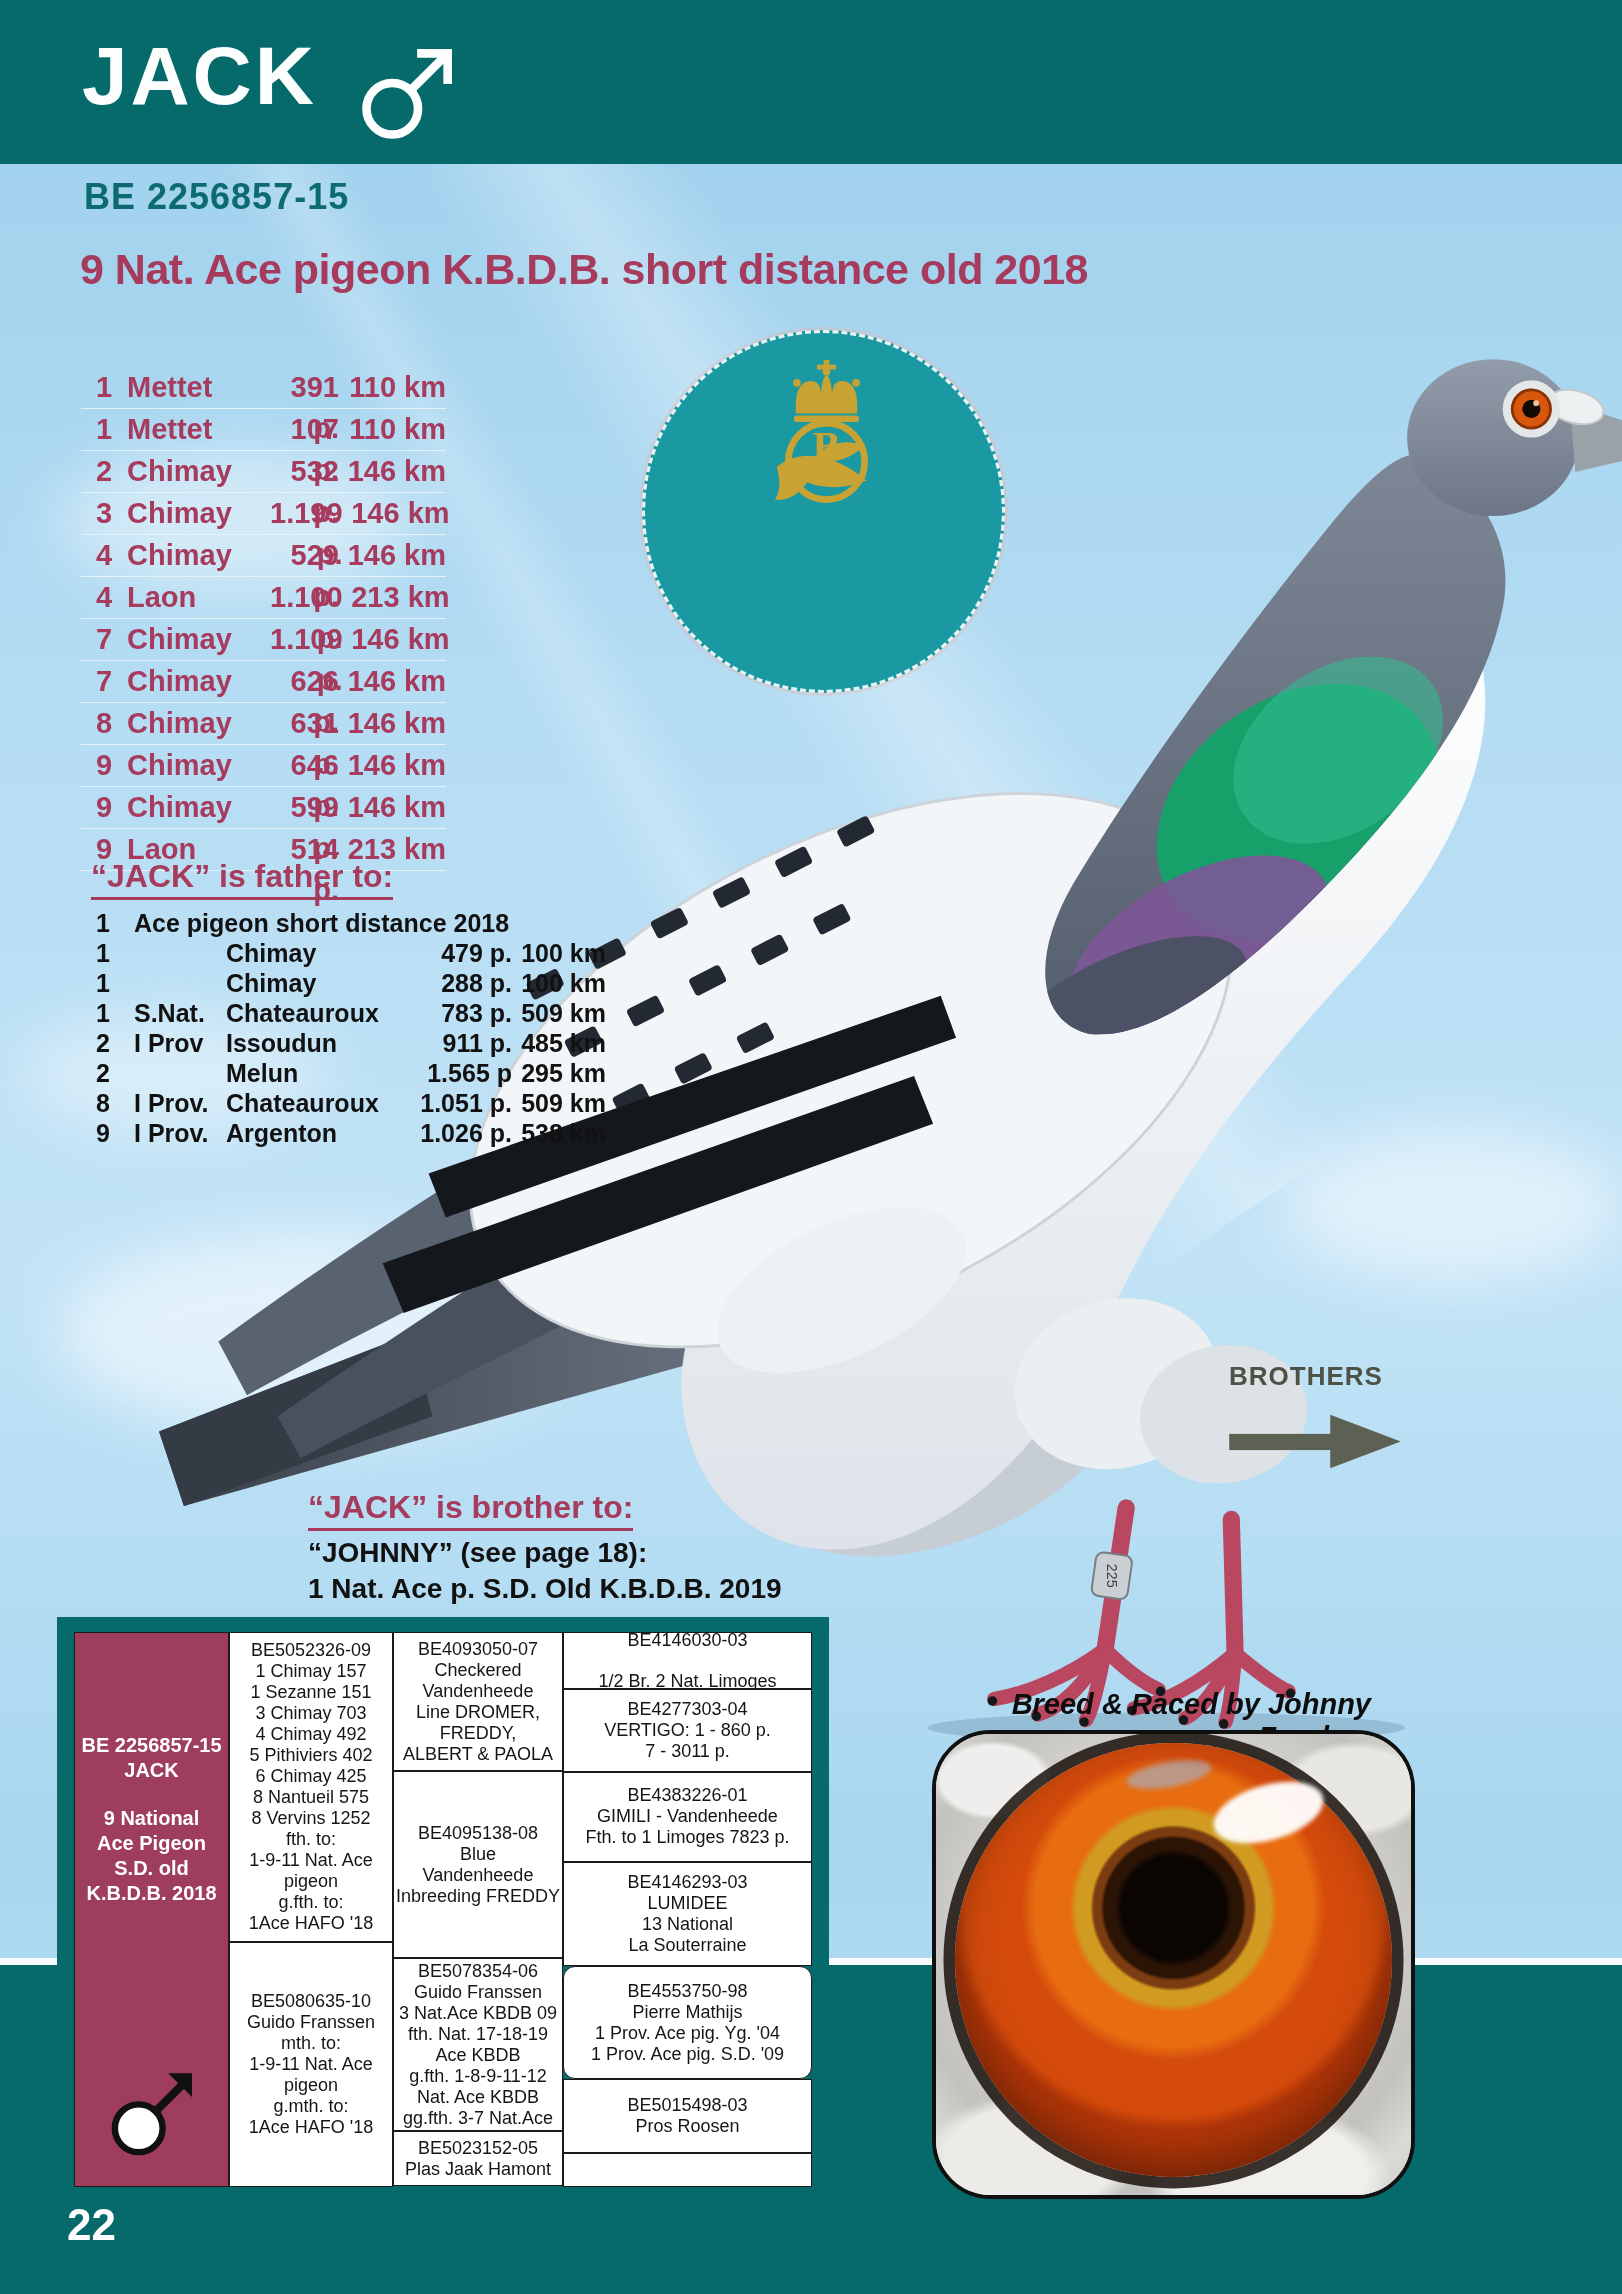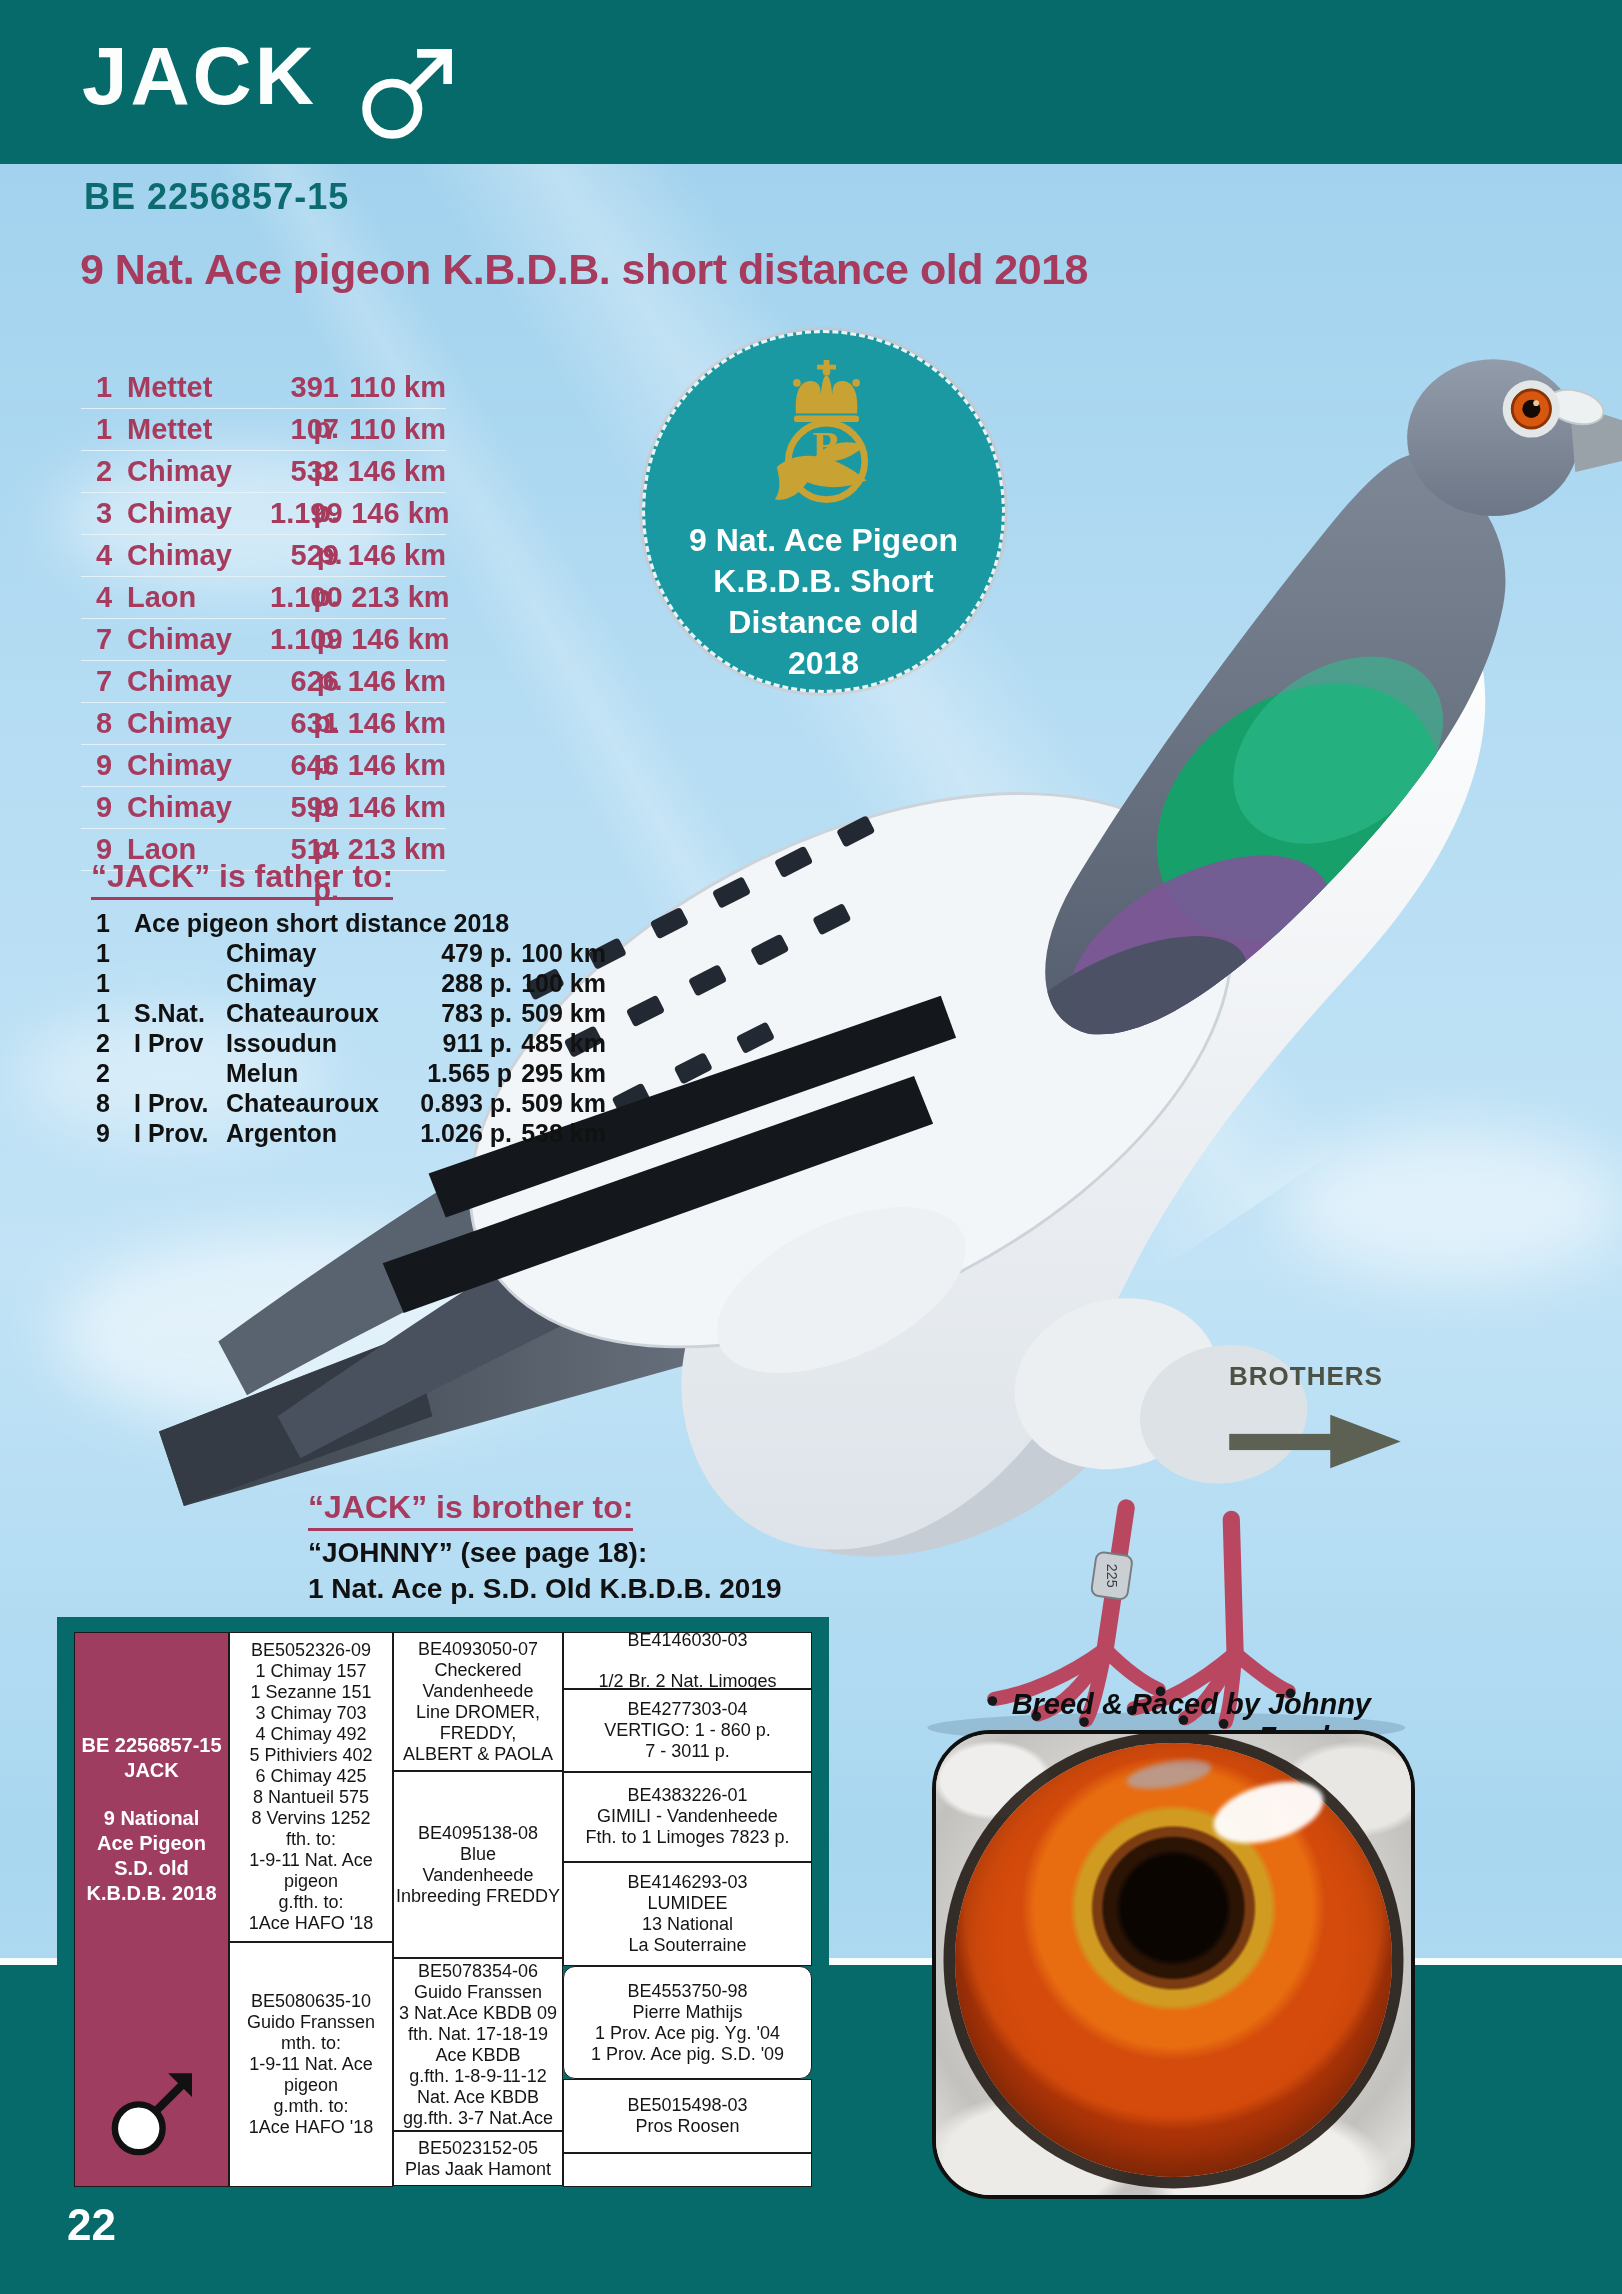--- a/index.html
+++ b/index.html
@@ -285,26 +285,20 @@
         <circle cx="49" cy="30" r="4" stroke="none"></circle>
           <circle cx="80" cy="18" r="4" stroke="none"></circle>
           <circle cx="111" cy="30" r="4" stroke="none"></circle>
         <rect x="46" y="64" width="68" height="7" rx="3" stroke="none"></rect>
       </g>
       <circle cx="80" cy="112" r="40" fill="none" stroke="#c8a233" stroke-width="7"></circle>
       <text x="80" y="112" text-anchor="middle" font-family="Liberation Serif, serif" font-weight="bold" font-size="44" fill="#c8a233">B</text>
       <path d="M28,118 C52,98 88,104 122,132 C102,140 80,142 60,134 C50,148 38,154 26,152 C33,142 31,130 28,118 Z" fill="#c8a233"></path>
       <path d="M66,110 C80,92 102,88 120,96 C104,110 86,116 66,110 Z" fill="#c8a233"></path>
     </svg>
-    <div class="btxt">
-      <p>9 Nat. Ace Pigeon</p>
-      <p>K.B.D.B. Short</p>
-      <p>Distance old</p>
-      <p>2018</p>
-    </div>
   </div>
 
   <div class="fhead"><span class="u">“JACK” is father to:</span></div>
   <div class="flist" id="father-rows">
       <div class="f-row">
         <span class="f-pos">1</span>
         <span class="f-wide">Ace pigeon short distance 2018</span>
       </div>
       <div class="f-row">
         <span class="f-pos">1</span>
@@ -338,21 +332,21 @@
         <span class="f-pos">2</span>
         <span class="f-qual"></span>
         <span class="f-place">Melun</span>
         <span class="f-birds">1.565 p</span>
         <span class="f-dist">295 km</span>
       </div>
       <div class="f-row">
         <span class="f-pos">8</span>
         <span class="f-qual">I Prov.</span>
         <span class="f-place">Chateauroux</span>
-        <span class="f-birds">0.893 p.</span>
+        <span class="f-birds">1.051 p.</span>
         <span class="f-dist">509 km</span>
       </div>
       <div class="f-row">
         <span class="f-pos">9</span>
         <span class="f-qual">I Prov.</span>
         <span class="f-place">Argenton</span>
         <span class="f-birds">1.026 p.</span>
         <span class="f-dist">538 km</span>
       </div>
     </div>

